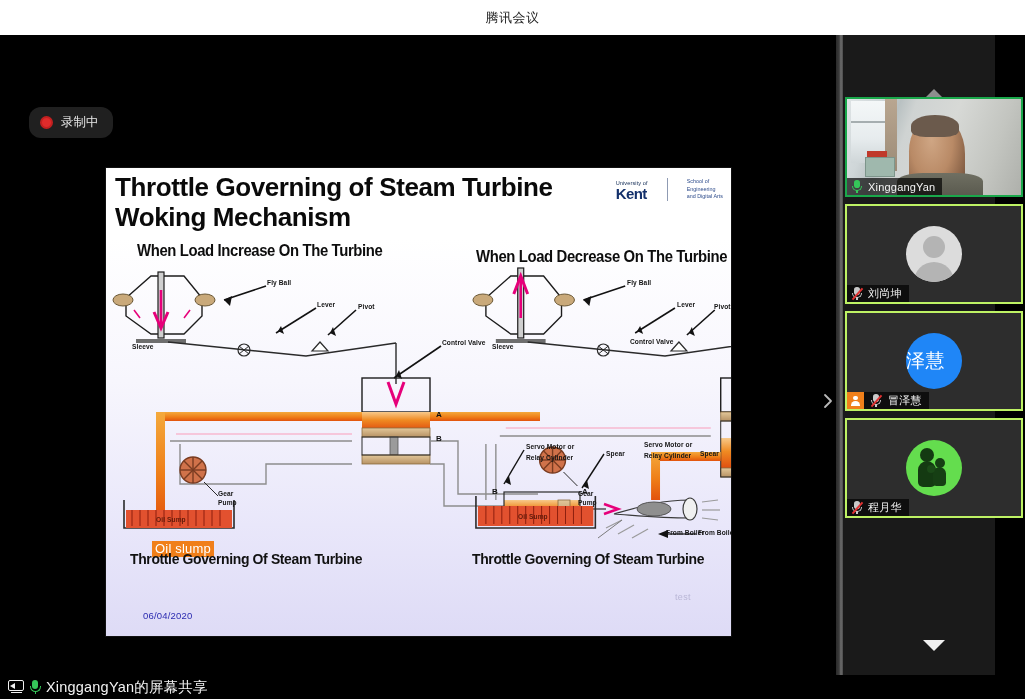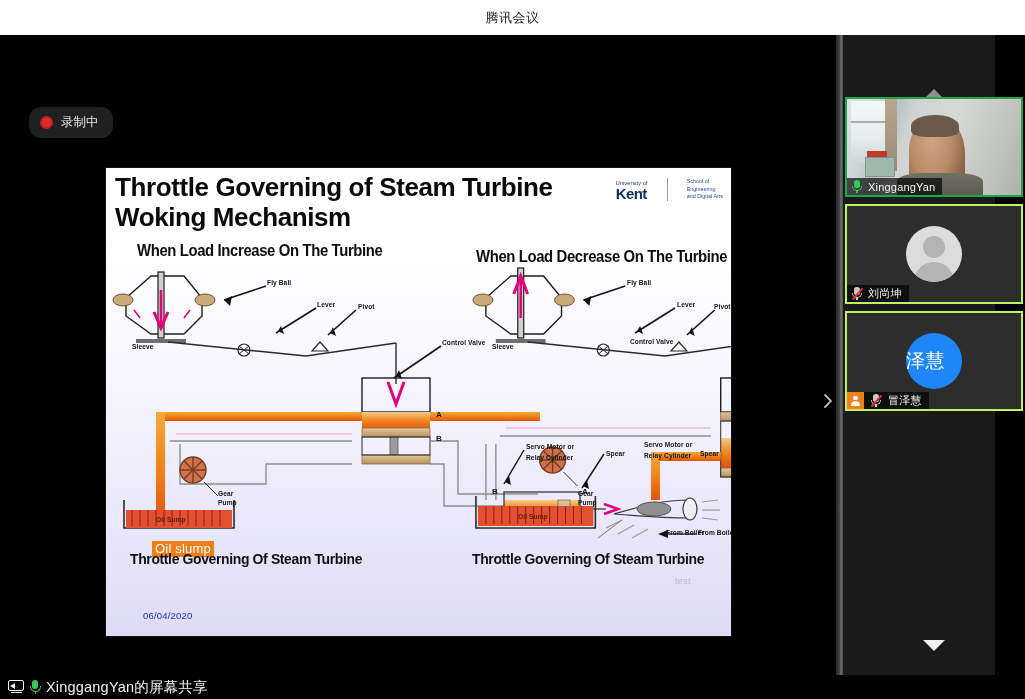--- a/index.html
+++ b/index.html
@@ -87,21 +87,21 @@
   .oilslump{
     position:absolute;background:#f07f1a;color:#ffffff;
     font-size:13px;padding:0 3px;letter-spacing:.2px;line-height:1.25;
     font-family:"Liberation Sans",sans-serif;
   }
   .slide-date{
     position:absolute;left:37px;bottom:15px;
     font-size:9.5px;color:#2a2ab0;letter-spacing:.2px;
   }
   .slide-test{
-    position:absolute;right:40px;bottom:50px;
+    position:absolute;right:40px;bottom:34px;
     font-size:9px;color:#b9b6d6;letter-spacing:.4px;
   }
 
   
   .stage-chevron{
     position:absolute;left:820px;top:355px;width:16px;height:22px;
     display:flex;align-items:center;justify-content:center;cursor:pointer;
   }
   .stage-chevron svg{display:block;}
 
@@ -574,20 +574,40 @@
               <span class="cap"></span>
               <span class="arc"></span>
               <span class="stem"></span>
               <span class="slash"></span>
             </span>
           <span class="nm">冒泽慧</span>
         </div>
       </div>
 
 
+      <div class="tile">
+        <div class="av-center">
+          <div class="av bright-green">
+            <span class="fig1"></span>
+              <span class="fig2"></span>
+              <span class="fig3"></span>
+              <span class="fig4"></span>
+              <span class="fig5"></span>
+          </div>
+        </div>
+        <div class="namebar">
+          <span class="mic off">
+              <span class="cap"></span>
+              <span class="arc"></span>
+              <span class="stem"></span>
+              <span class="slash"></span>
+            </span>
+          <span class="nm">程月华</span>
+        </div>
+      </div>
 
     </div>
 
     <div class="scrollbtn down">
       <span class="tri-down"></span>
     </div>
   </div>
 
   <div class="bottombar">
     <span class="share-ic">

